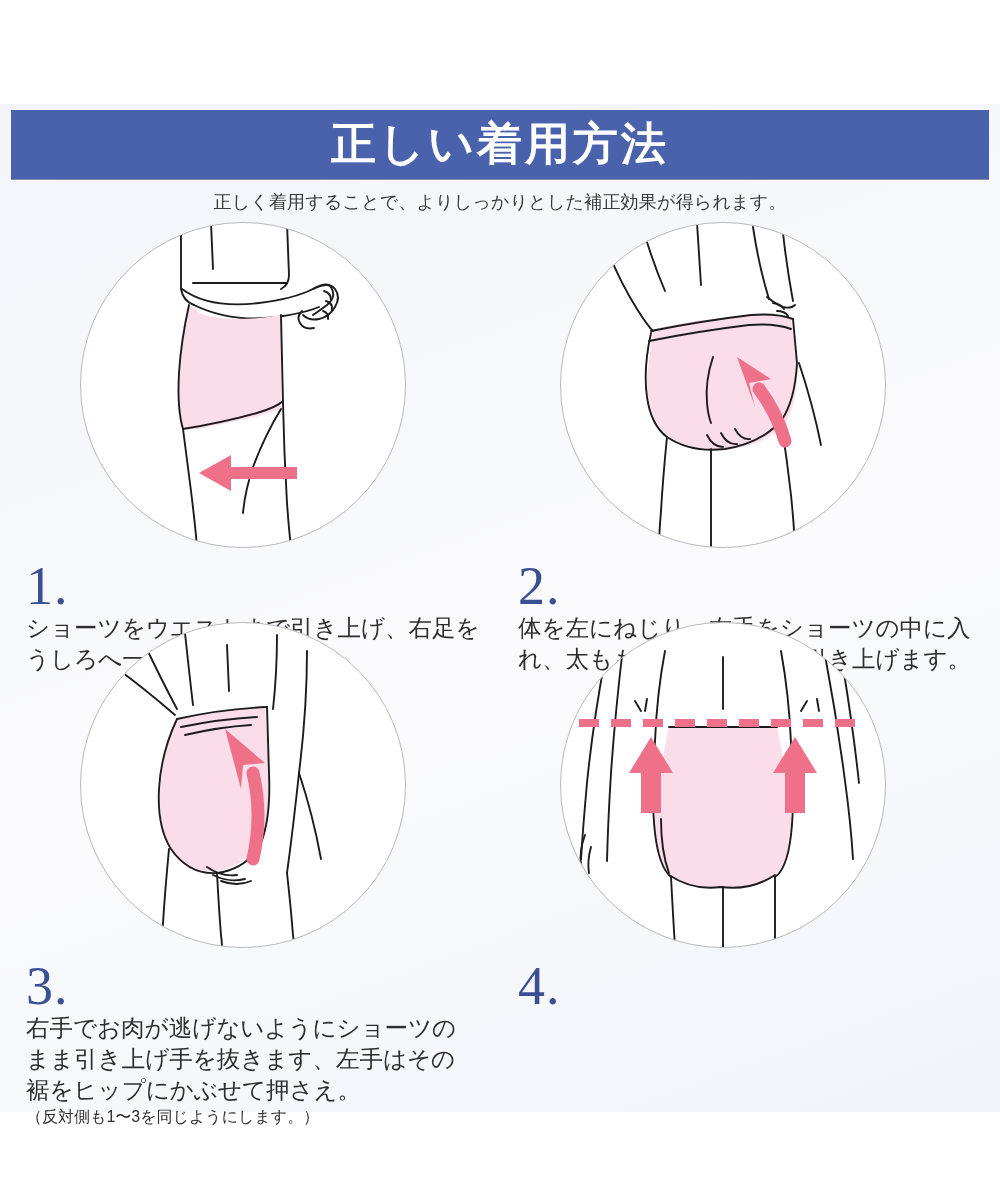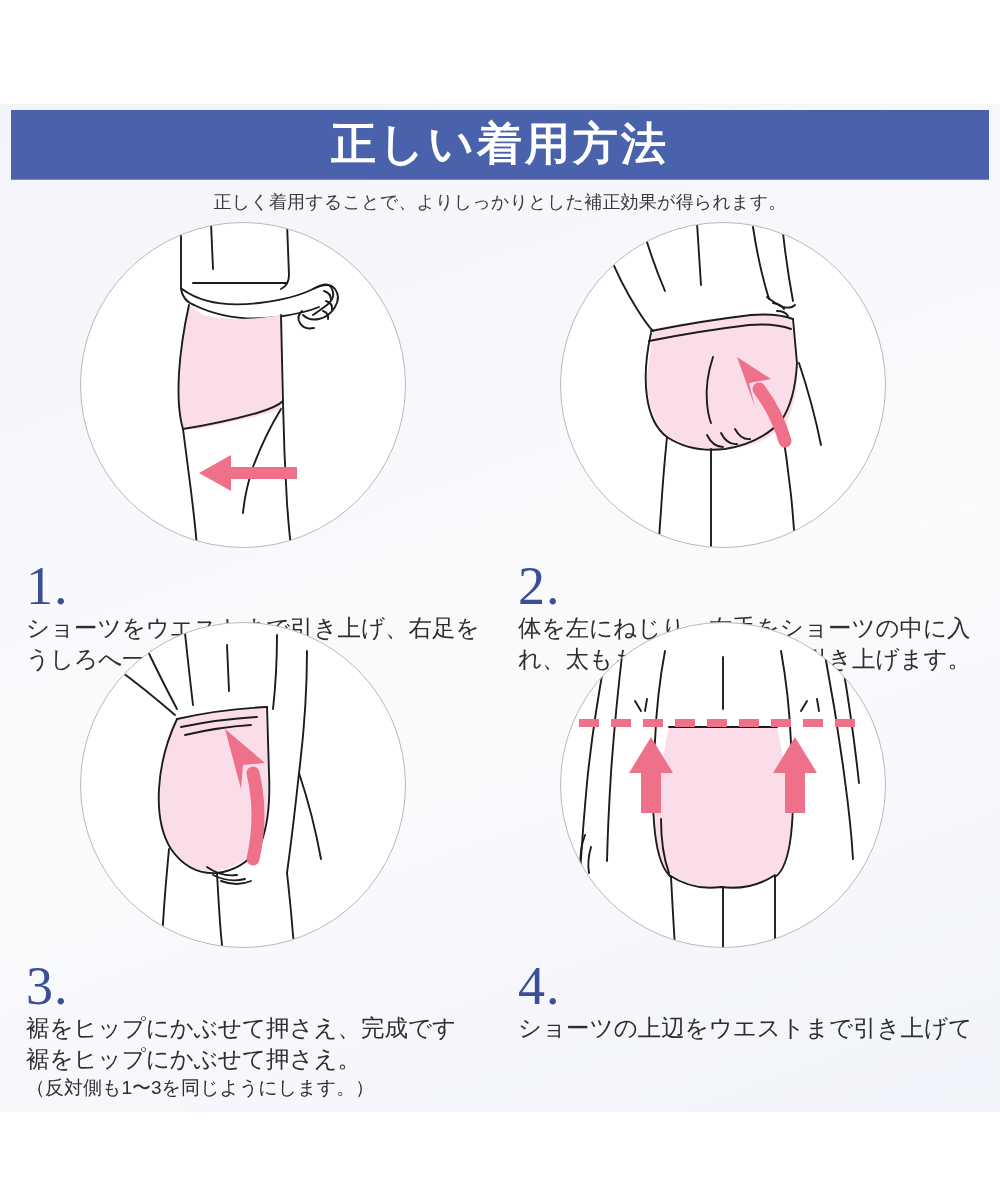--- a/index.html
+++ b/index.html
@@ -119,21 +119,21 @@
   }
   .desc {
     margin: 0 0 0 18px;
     color: #2e2e2e;
     font-size: 23.5px;
     line-height: 1.33;
     letter-spacing: 0px;
     max-width: 478px;
   }
   .desc span { display: block; white-space: nowrap; }
-  .desc span.note { font-size: 19px; }
+  .desc span.note { font-size: 16px; }
 </style>
 </head>
 <body>
 
 <div class="page">
 
   <div class="top-white"></div>
   <div class="bottom-white"></div>
 
   <div class="title-band">
@@ -267,21 +267,22 @@
 
             <g>
               <path d="M172 236 Q182 192 172 150" fill="none" stroke="#ef7089" stroke-width="13" stroke-linecap="round"></path>
               <path d="M144 106 L184 140 L162 142 L160 166 Z" fill="#ef7089" stroke="none"></path>
             </g>
           </svg>
         </div>
       </div>
       <div class="num">3.</div>
       <div class="desc">
-        <span>裾をヒップにかぶせて押さえ、完成です</span>
+        <span>右手でお肉が逃げないようにショーツの</span>
+        <span>まま引き上げ手を抜きます、左手はその</span>
         <span>裾をヒップにかぶせて押さえ。</span>
         <span class="note">（反対側も1〜3を同じようにします。）</span>
       </div>
     </div>
 
     <div class="step step-4">
       <div class="circle-wrap">
         <div class="circle">
           <svg width="324" height="324" viewBox="0 0 324 324" xmlns="http://www.w3.org/2000/svg">
 
@@ -319,18 +320,17 @@
 
             <g>
               <path d="M90 114 L112 150 L100 150 L100 190 L80 190 L80 150 L68 150 Z" fill="#ef7089" stroke="none"></path>
               <path d="M234 114 L256 150 L244 150 L244 190 L224 190 L224 150 L212 150 Z" fill="#ef7089" stroke="none"></path>
             </g>
           </svg>
         </div>
       </div>
       <div class="num">4.</div>
       <div class="desc">
-        <span>ショーツの上辺をウエストまで引き上げて</span>
       </div>
     </div>
 
   </div>
 </div>
 
 </body></html>

